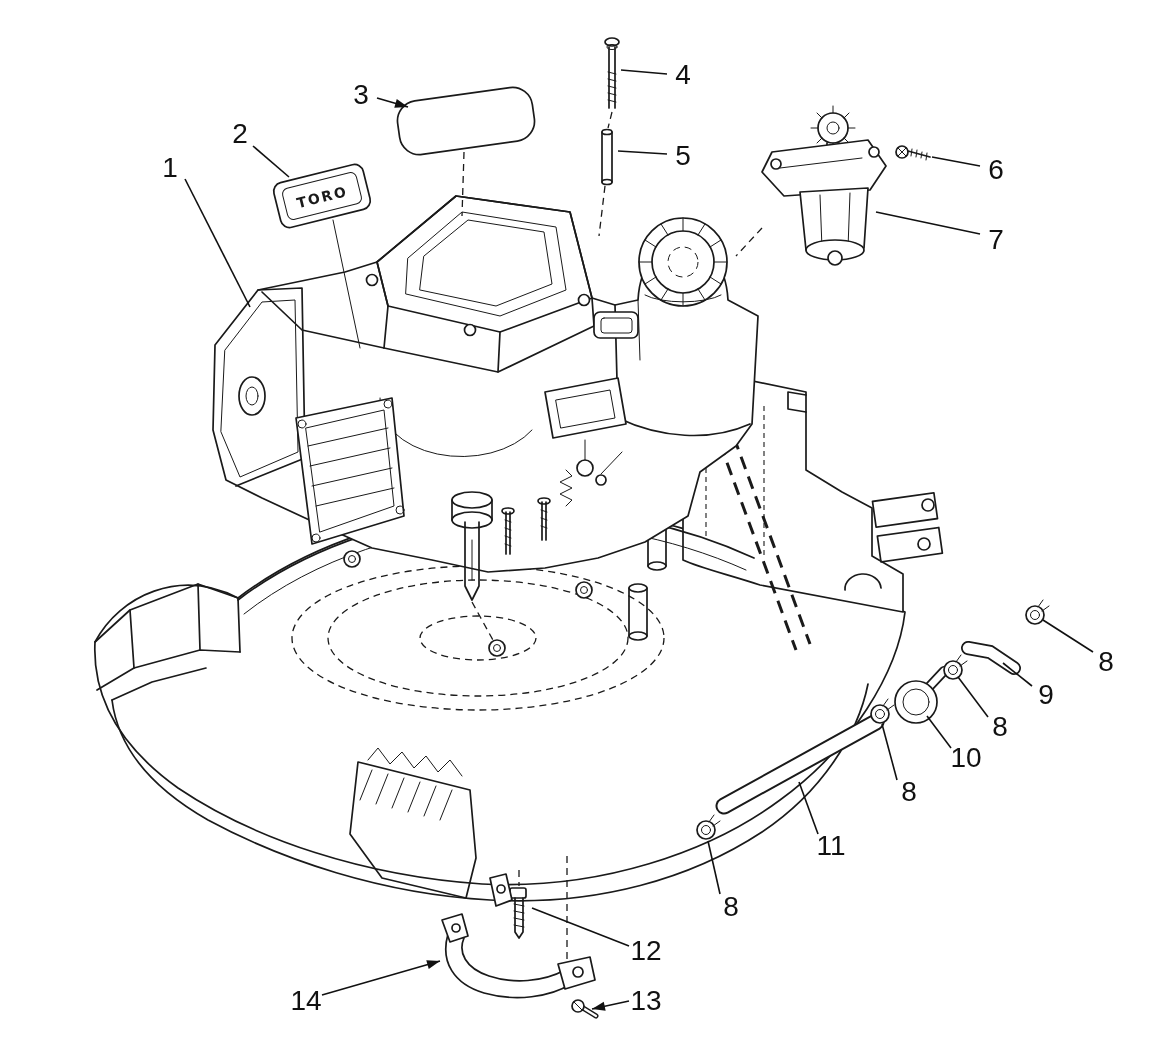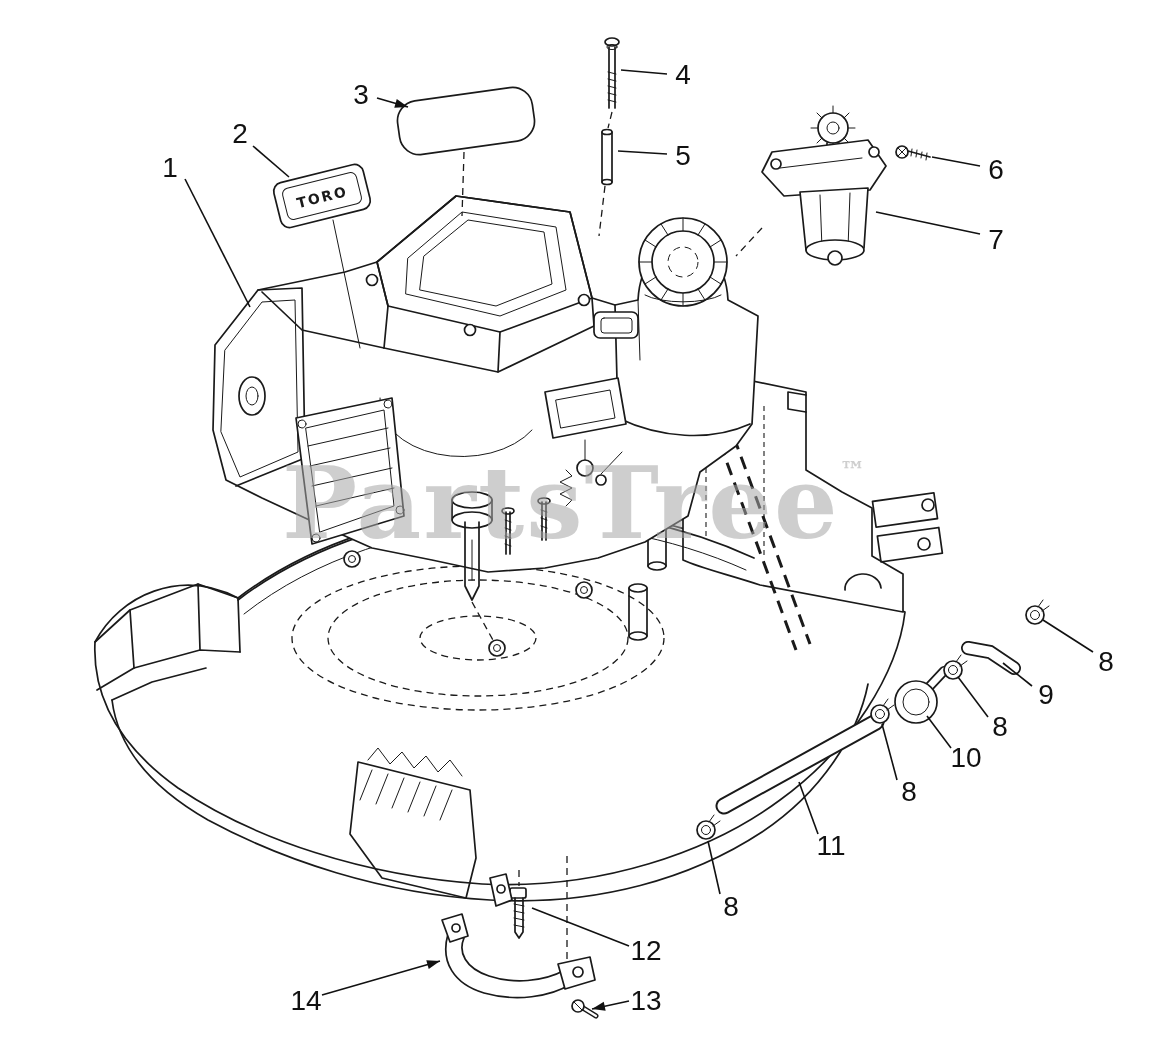--- a/index.html
+++ b/index.html
@@ -311,21 +311,20 @@
     </g>
 
     <g>
       <path class="tube" style="stroke-width:5" d="M583,1008 L596,1016"></path>
       <path class="tubein" style="stroke-width:2.2" d="M583,1008 L596,1016"></path>
       <circle class="fw" cx="578" cy="1006" r="6"></circle>
       <path class="thin" d="M574,1002 L582,1010"></path>
     </g>
   </svg>
 
-  <div id="watermark"><span>PartsTree</span><span class="tm">™</span></div>
 
   <svg id="callout-layer" width="1168" height="1050" viewBox="0 0 1168 1050">
       <line x1="185" y1="179" x2="250" y2="307" class="leader"></line>
       <text x="170" y="167" class="callout-num">1</text>
       <line x1="253" y1="146" x2="289" y2="177" class="leader"></line>
       <text x="240" y="133" class="callout-num">2</text>
       <line x1="377" y1="98" x2="408" y2="107" class="leader"></line>
       <polygon points="408,107 396.7701449290907,99.05390944637728 394.26085317531505,107.69702548715989" class="leader-arrow"></polygon>
       <text x="361" y="94" class="callout-num">3</text>
       <line x1="667" y1="74" x2="621" y2="70" class="leader"></line>

